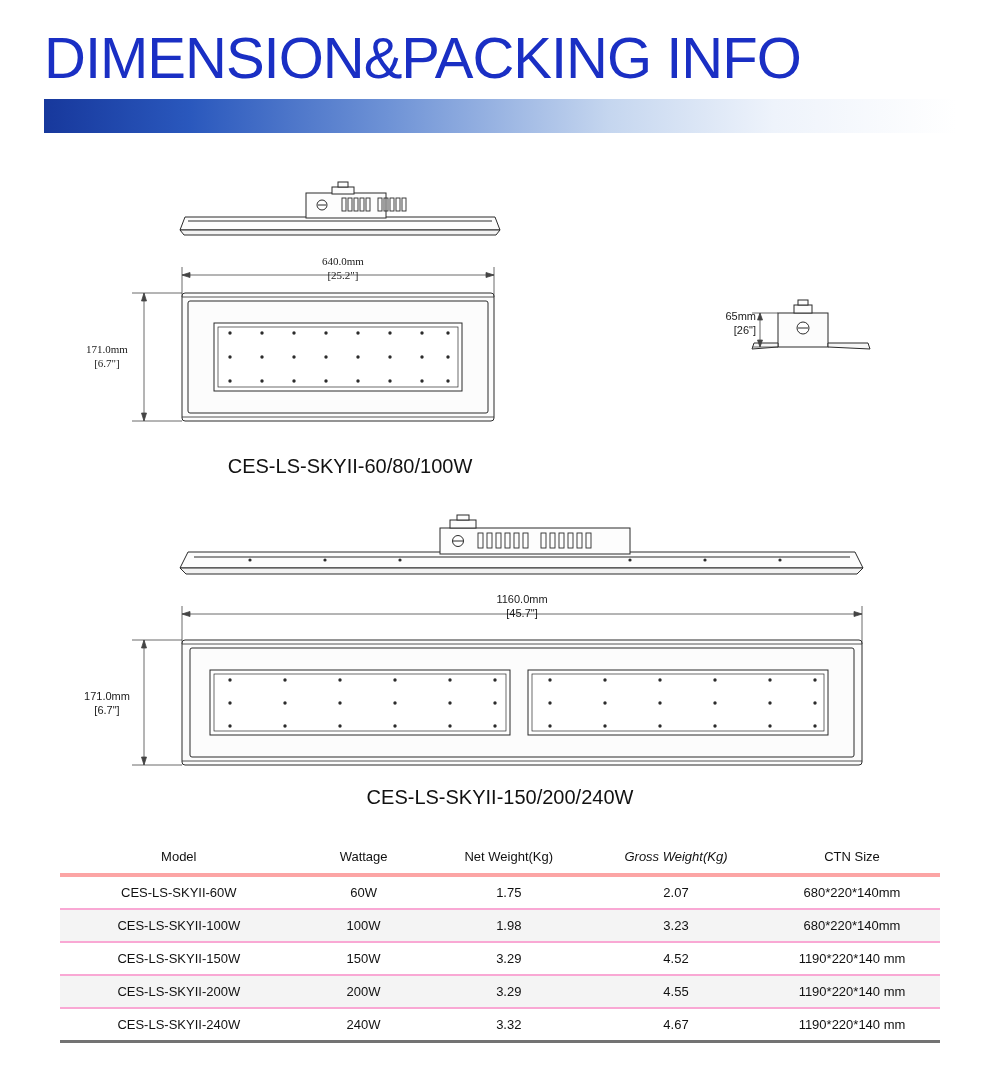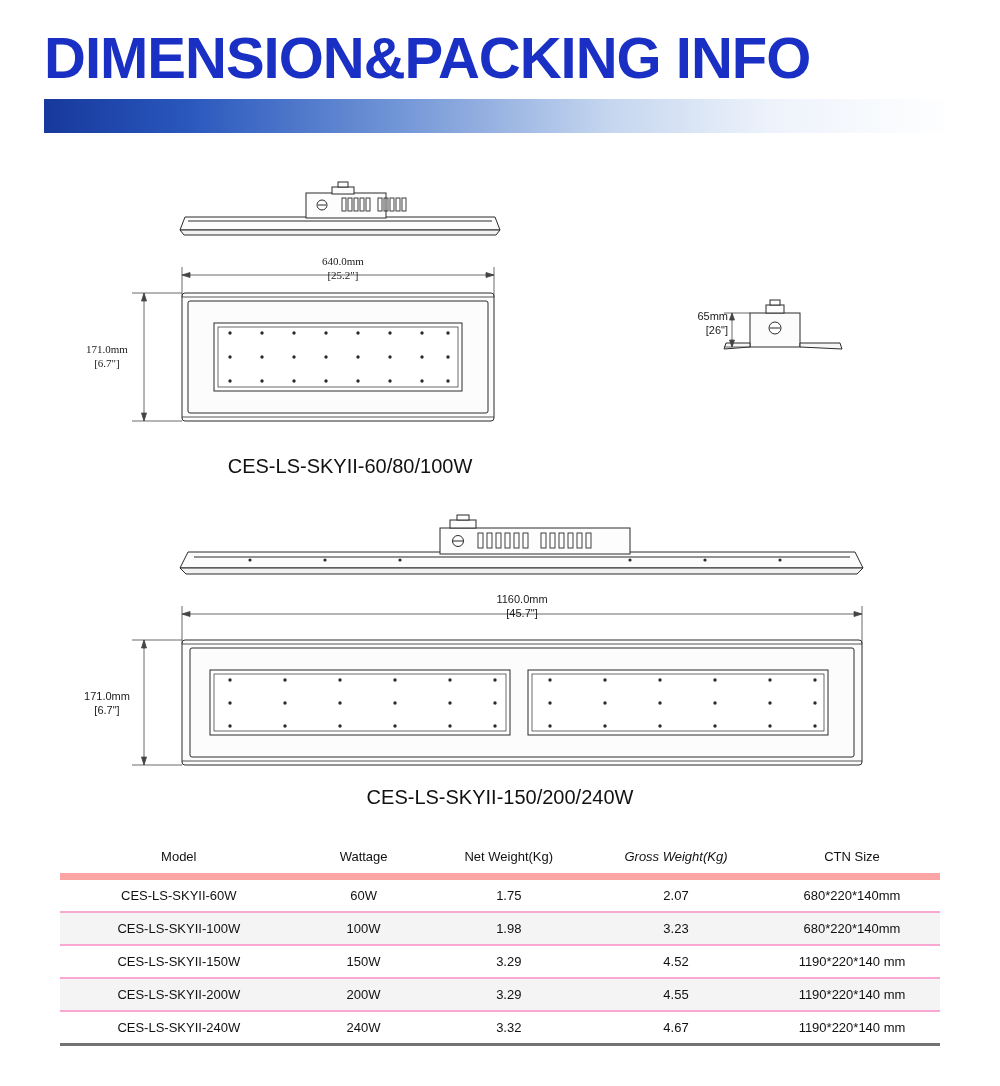--- a/index.html
+++ b/index.html
@@ -18,21 +18,21 @@
 
   
   .header {
     position: absolute;
     left: 44px;
     top: 28px;
     width: 912px;
   }
   .header-title {
     font-size: 58px;
-    font-weight: bold;
+    font-weight: normal;
     letter-spacing: -1px;
     color: #1a2fc4;
     line-height: 1.05;
     white-space: nowrap;
   }
   .header-bar {
     margin-top: 10px;
     height: 34px;
     width: 912px;
     background: linear-gradient(to right, #17389c 0%, #2a58bd 16%, #6f93d6 38%, #c5d6ef 62%, #eef3fb 80%, #ffffff 100%);
@@ -65,21 +65,21 @@
     top: 840px;
     width: 880px;
     border-collapse: collapse;
     font-size: 13px;
   }
   .spec-table th {
     font-weight: normal;
     padding: 9px 4px;
     text-align: center;
     color: #111;
-    border-bottom: 7px solid #fca5a5;
+    border-bottom: 4px solid #fca5a5;
   }
   .spec-table td {
     padding: 8px 4px;
     text-align: center;
     color: #111;
     border-bottom: 2px solid #f9a8d4;
   }
   .spec-table tbody tr:nth-child(even) td {
     background: #f4f4f4;
   }
@@ -183,21 +183,21 @@
     <span>[25.2"]</span>
   </div>
   <div class="dim-text" style="position:absolute; left:-38px; top:168px; width:70px;">
     <span>171.0mm</span><br>
     <span>[6.7"]</span>
   </div>
 </div>
 
 <div class="caption" style="position:absolute; left:180px; top:455px; width:340px;">CES-LS-SKYII-60/80/100W</div>
 
-<div class="drawing" style="left:680px; top:295px; width:190px; height:70px;">
+<div class="drawing" style="left:708px; top:295px; width:190px; height:70px;">
   <svg width="190" height="70" viewBox="0 0 190 70">
     <g fill="none" stroke="#2b2b2b" stroke-width="1">
       <rect x="70" y="18" width="50" height="34" fill="#fcfcfc"></rect>
       <rect x="86" y="10" width="18" height="8" fill="#fdfdfd"></rect>
       <rect x="90" y="5" width="10" height="5" fill="#fdfdfd"></rect>
       <circle cx="95" cy="33" r="6" fill="#fff"></circle>
       <line x1="90" y1="33" x2="100" y2="33"></line>
 
       <path d="M70,48 L46,48 L44,54 L70,52 Z" fill="#f6f6f6"></path>
       <path d="M120,48 L160,48 L162,54 L120,52 Z" fill="#f6f6f6"></path>

